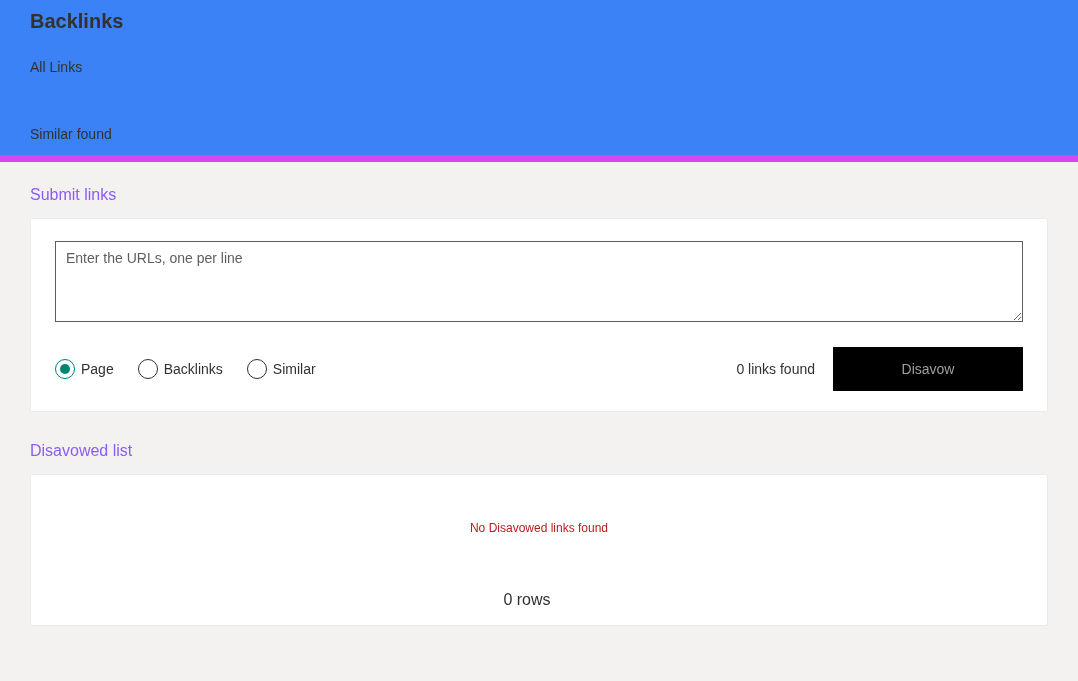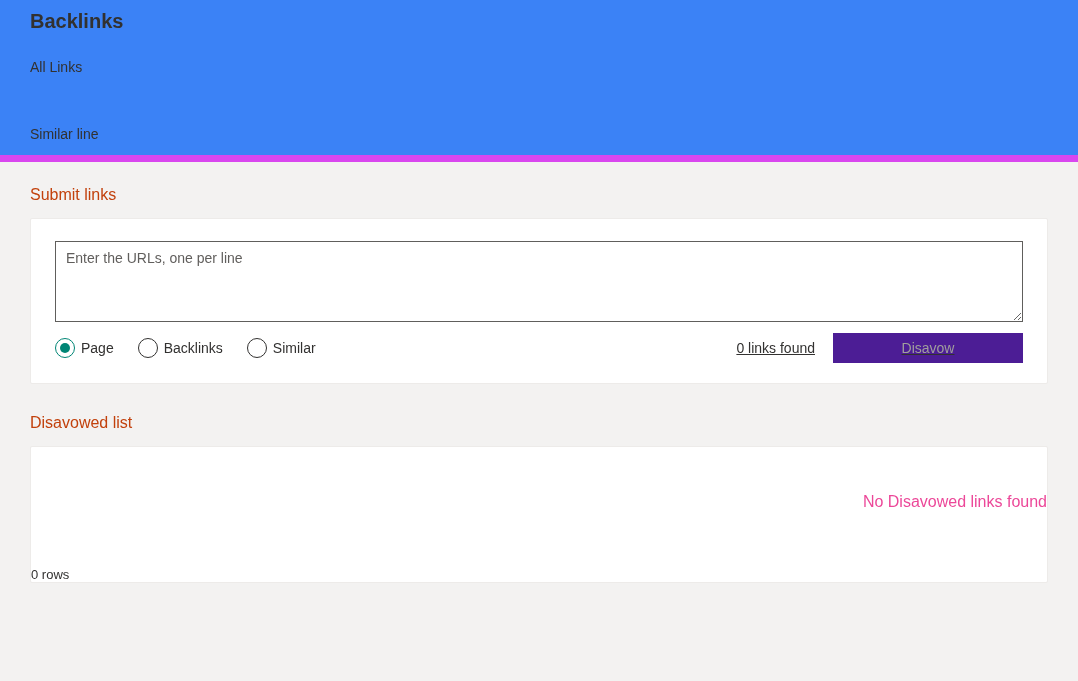--- a/index.html
+++ b/index.html
@@ -45,21 +45,21 @@
       border-bottom: 2px solid #008575;
     }
     .content-region {
       background: #f3f2f1;
       padding: 24px 30px;
       height: calc(100% - 87px);
     }
     .section-title {
       font-size: 16px;
       font-weight: 400;
-      color: #c2410c;
+      color: #8b5cf6;
       margin-bottom: 14px;
     }
     .panel {
       background: #ffffff;
       border: 1px solid #edebe9;
       border-radius: 2px;
       margin-bottom: 30px;
     }
     .submit-panel {
       padding: 22px 24px 20px 24px;
@@ -74,21 +74,21 @@
       font-size: 14px;
       color: #323130;
     }
     .url-textarea::placeholder {
       color: #605e5c;
     }
     .controls-row {
       display: flex;
       align-items: center;
       justify-content: space-between;
-      margin-top: 8px;
+      margin-top: 22px;
     }
     .radio-group {
       display: flex;
       gap: 24px;
       align-items: center;
     }
     .radio-option {
       display: flex;
       align-items: center;
       gap: 6px;
@@ -114,32 +114,31 @@
       border-radius: 50%;
     }
     .radio-label {
       font-size: 14px;
       color: #323130;
     }
     .right-controls {
       display: flex;
       align-items: center;
       gap: 18px;
-      text-decoration: underline;
     }
     .links-found {
       font-size: 14px;
       color: #323130;
     }
     .disavow-btn {
-      background: #4c1d95;
+      background: #000000;
       border: none;
       color: #a19f9d;
       font-size: 14px;
-      padding: 7px 0;
+      padding: 14px 0;
       width: 190px;
       text-align: center;
       cursor: default;
     }
     .table-header-row {
       display: flex;
       padding: 16px 12px 16px 12px;
       border-bottom: 1px solid #edebe9;
       font-weight: 600;
       font-size: 14px;
@@ -154,43 +153,43 @@
       flex: 1;
       display: flex;
       align-items: center;
       gap: 10px;
     }
     .sort-arrow {
       color: #0078d4;
       display: inline-flex;
     }
     .empty-state {
-      text-align: right;
+      text-align: center;
       padding: 46px 0 46px 0;
+      font-size: 12px;
+      color: #b91c1c;
+    }
+    .rows-footer {
+      text-align: center;
+      padding: 10px 24px 16px 0;
       font-size: 16px;
-      color: #ec4899;
-    }
-    .rows-footer {
-      text-align: left;
-      padding: 10px 24px 0 0;
-      font-size: 13px;
       color: #323130;
     }
   </style>
 </head>
 <body>
 
 <div class="header-region">
   <h1 class="page-title">Backlinks</h1>
   <div class="tabs">
     <div class="tab">
       <span>All Links</span>
     </div>
     <div class="tab">
-      <span>Similar line</span>
+      <span>Similar found</span>
     </div>
   </div>
 </div>
 
 <div class="content-region">
 
   <h2 class="section-title">Submit links</h2>
 
   <div class="panel submit-panel">
     <textarea class="url-textarea" placeholder="Enter the URLs, one per line" style=""></textarea>

